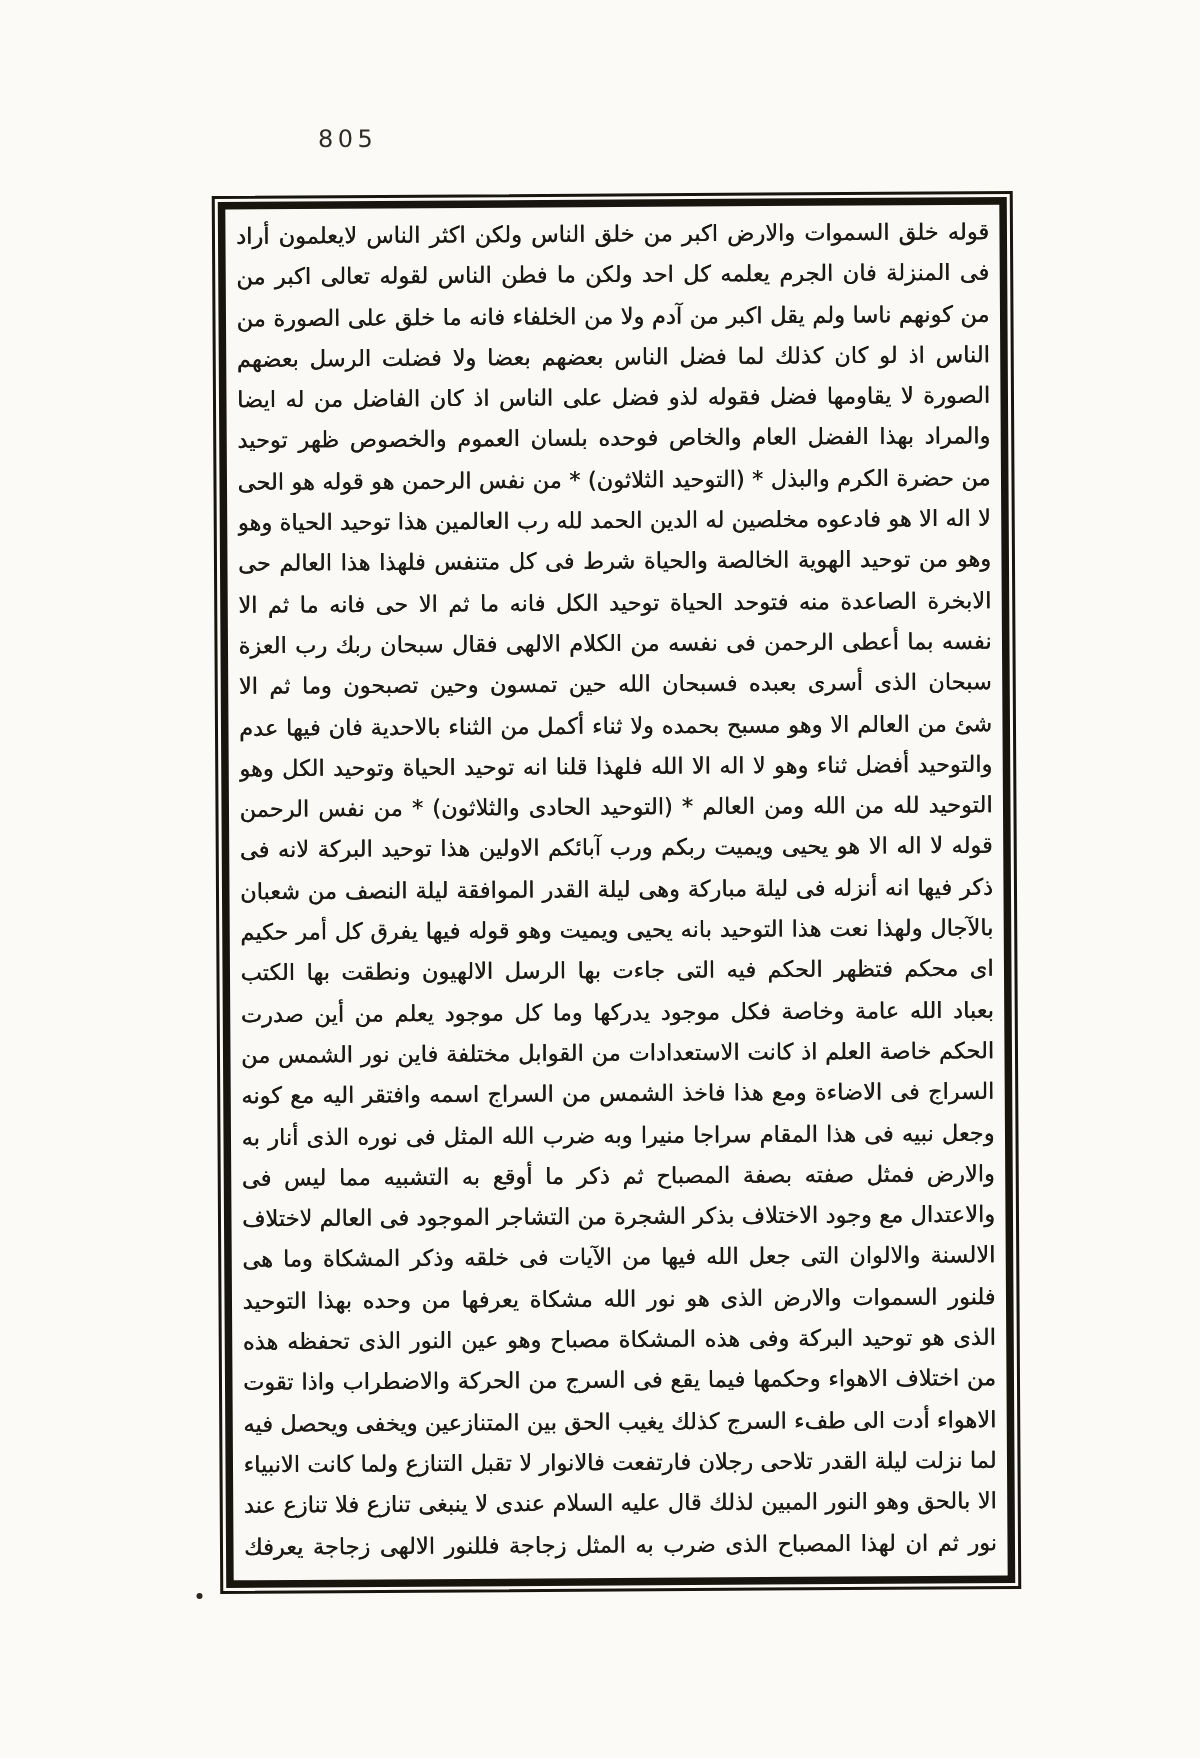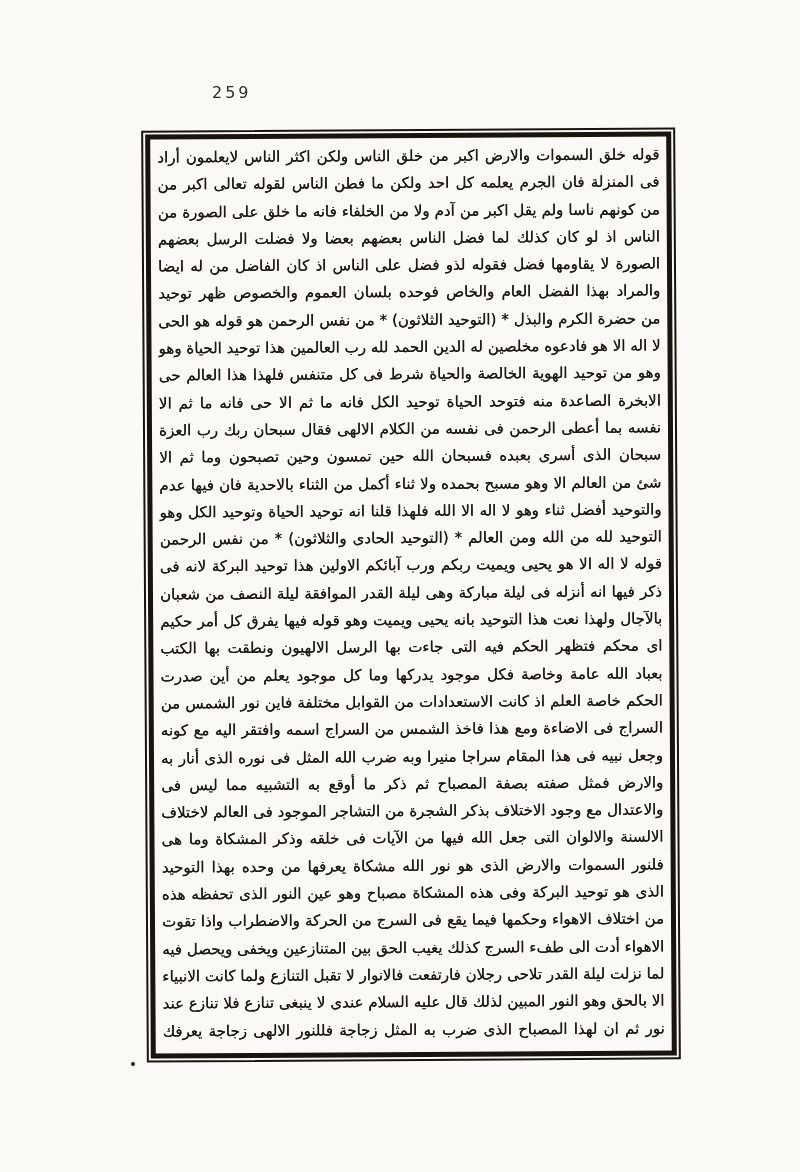--- a/index.html
+++ b/index.html
@@ -58,21 +58,21 @@
     width:4px;height:4px;
     border-radius:50%;
     background:#2b2620;
   }
 </style>
 </head>
 <body>
 
 <div class="scan">
 
-  <div class="page-number">259</div>
+  <div class="page-number">805</div>
 
   <div class="frame">
     <div class="frame-inner">
       <div class="text-block">
           <div class="line">قوله خلق السموات والارض اكبر من خلق الناس ولكن اكثر الناس لايعلمون أراد</div>
           <div class="line">فى المنزلة فان الجرم يعلمه كل احد ولكن ما فطن الناس لقوله تعالى اكبر من خلق الناس</div>
           <div class="line">من كونهم ناسا ولم يقل اكبر من آدم ولا من الخلفاء فانه ما خلق على الصورة من اجل كونه من</div>
           <div class="line">الناس اذ لو كان كذلك لما فضل الناس بعضهم بعضا ولا فضلت الرسل بعضهم بعضا ففضل</div>
           <div class="line">الصورة لا يقاومها فضل فقوله لذو فضل على الناس اذ كان الفاضل من له ايضا هذا الاسم</div>
           <div class="line">والمراد بهذا الفضل العام والخاص فوحده بلسان العموم والخصوص ظهر توحيد الفضل</div>

